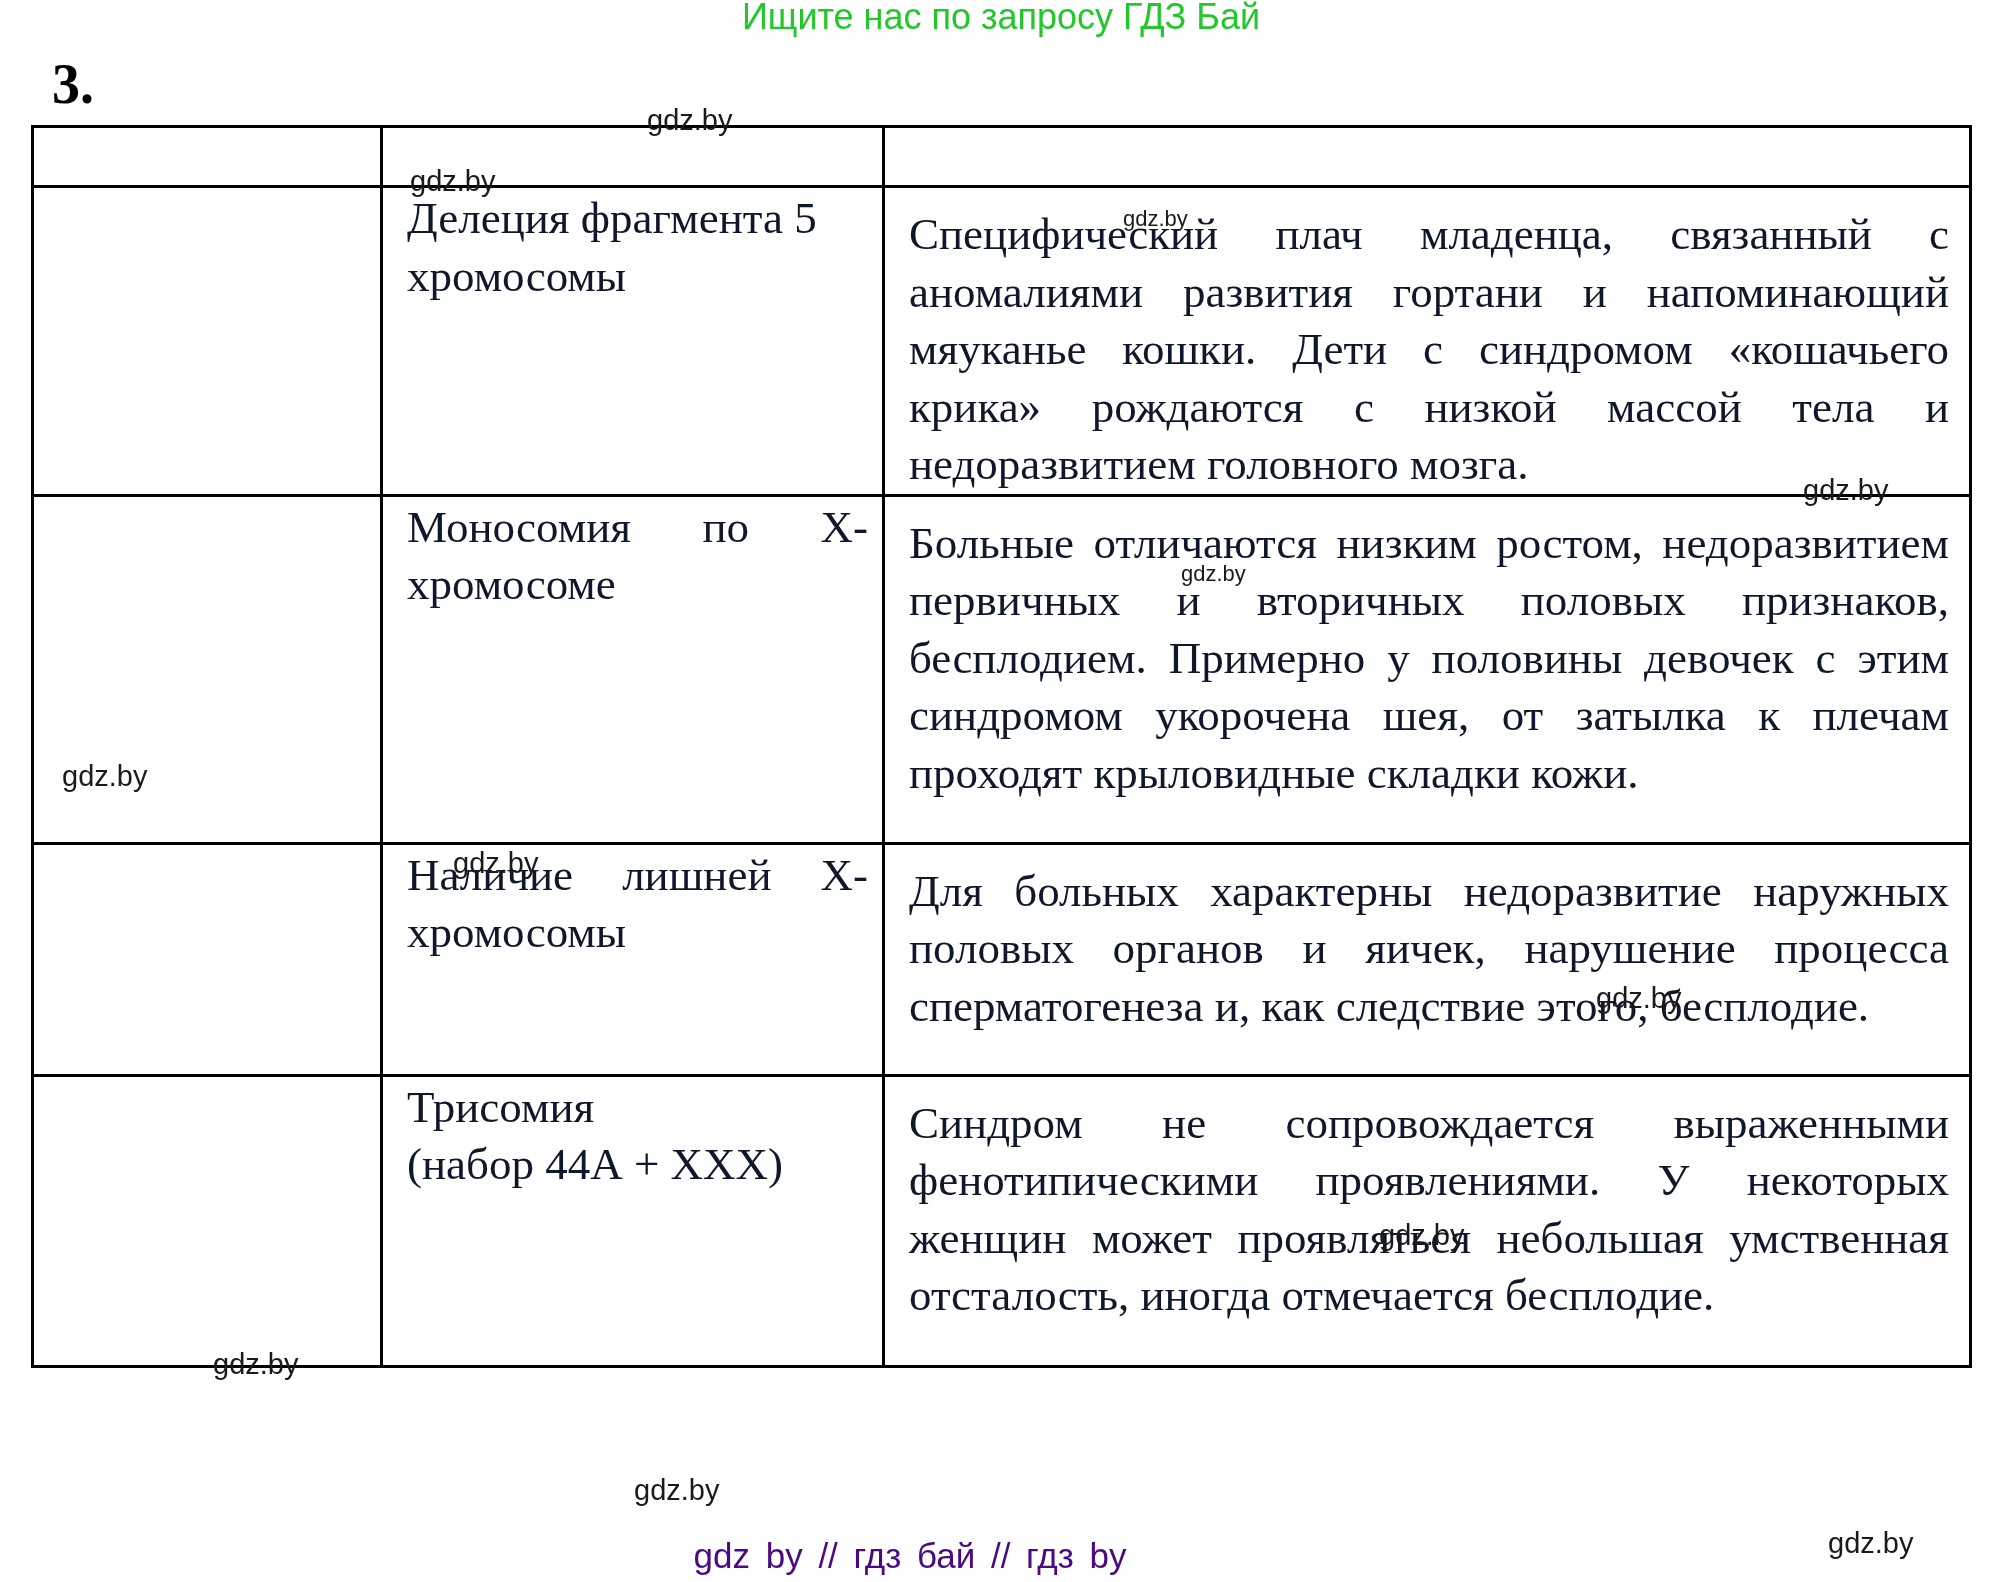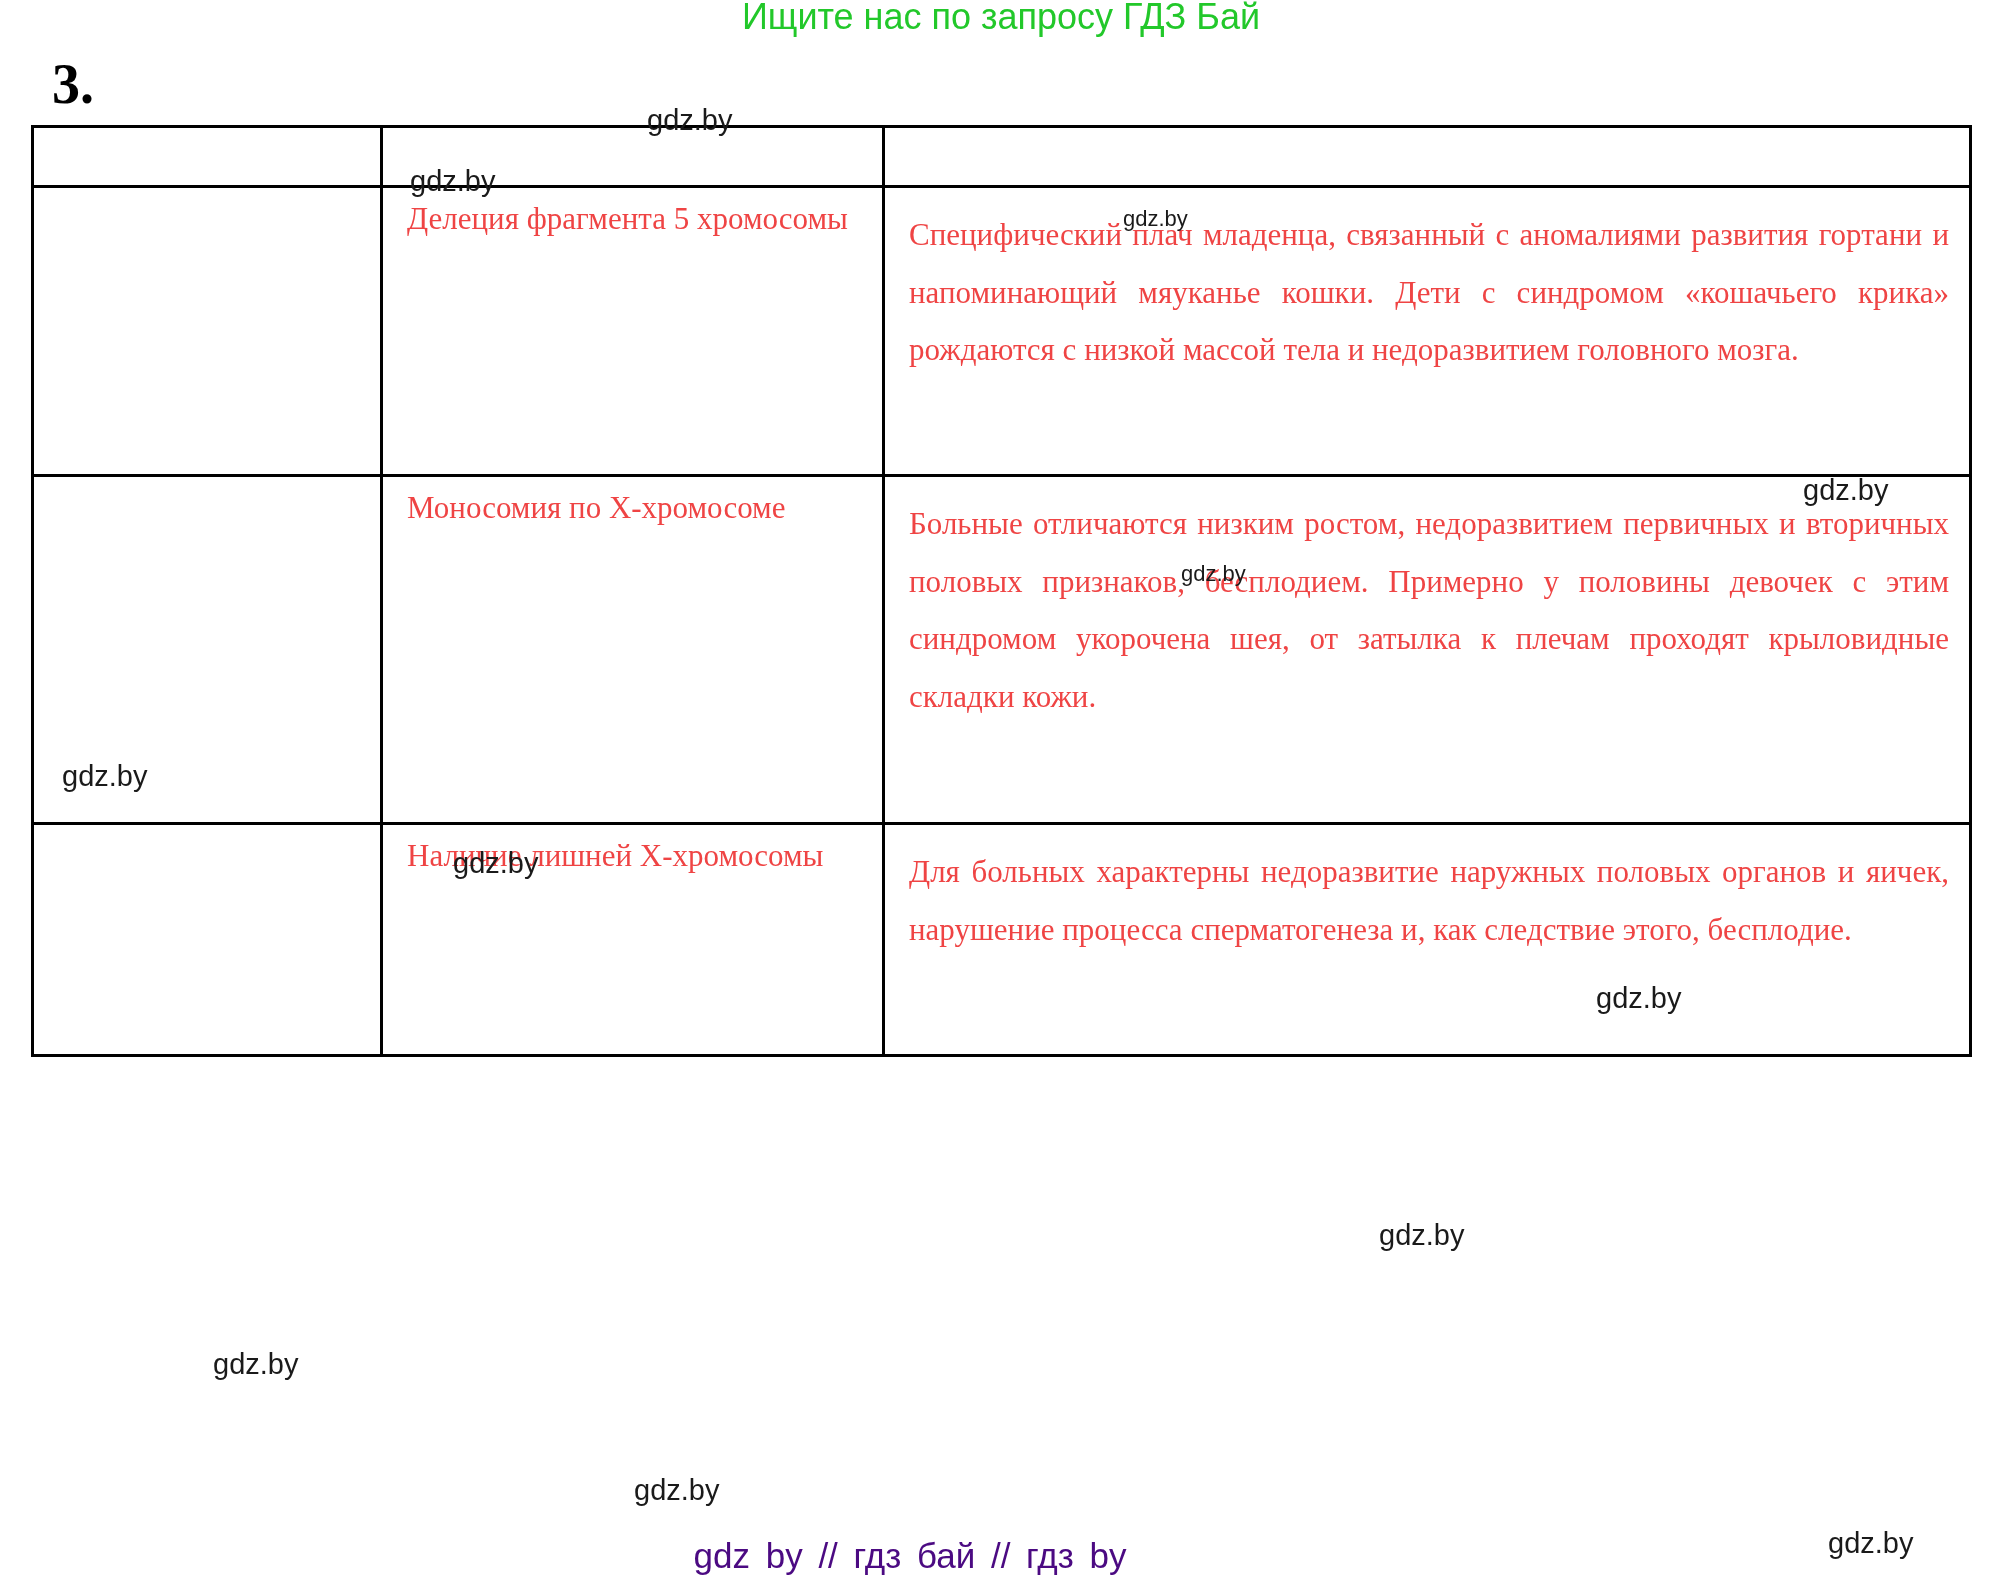--- a/index.html
+++ b/index.html
@@ -16,21 +16,21 @@
     position:absolute; font-family:"Liberation Sans", sans-serif; color:#1a1a1a;
     font-size:29px; line-height:1; white-space:nowrap;margin-top:36px;
   }
   .wm.small { font-size:22px; }
   table.grid {
     position:absolute; left:31px; top:125px;
     border-collapse:collapse; table-layout:fixed; width:1938px;
   }
   table.grid td {
     border:3px solid #000; vertical-align:top; padding:0;
-    font-family:"Liberation Serif", serif; font-size:31px; line-height:57.5px; color:#ef4444;
+    font-family:"Liberation Serif", serif; font-size:45px; line-height:57.5px; color:#0f172a;
   }
   table.grid td.c2 { padding:2px 14px 0 24px; }
   table.grid td.c3 { padding:18px 20px 0 24px; text-align:justify; text-align-last:left; }
   .footer {
     position:absolute; left:0; width:1820px; top:1536px; text-align:center;
     font-family:"Liberation Sans", sans-serif; font-size:35px; color:#4b0a82;
     word-spacing:6px;
   }
 </style>
 </head>
@@ -60,20 +60,28 @@
   <tr style="height:348px">
     <td class="c1"></td>
     <td class="c2" style="text-align:justify;text-align-last:left;">Моносомия по X-хромосоме</td>
     <td class="c3">Больные отличаются низким ростом, недоразвитием первичных и вторичных половых признаков, бесплодием. Примерно у половины девочек с этим синдромом укорочена шея, от затылка к плечам проходят крыловидные складки кожи.</td>
   </tr>
   <tr style="height:232px">
     <td class="c1"></td>
     <td class="c2" style="text-align:justify;text-align-last:left;">Наличие лишней X-хромосомы</td>
     <td class="c3">Для больных характерны недоразвитие наружных половых органов и яичек, нарушение процесса сперматогенеза и, как следствие этого, бесплодие.</td>
   </tr>
+  <tr style="height:291px">
+    <td class="c1"></td>
+    <td class="c2">
+      <div>Трисомия</div>
+      <div>(набор 44А + XXX)</div>
+    </td>
+    <td class="c3">Синдром не сопровождается выраженными фенотипическими проявлениями. У некоторых женщин может проявляться небольшая умственная отсталость, иногда отмечается бесплодие.</td>
+  </tr>
 </tbody>
   </table>
 
 <div class="wm" style="left:647px;top:70px;">gdz.by</div>
 <div class="wm" style="left:410px;top:131px;">gdz.by</div>
 <div class="wm small" style="left:1123px;top:172px;">gdz.by</div>
 <div class="wm" style="left:1803px;top:440px;">gdz.by</div>
 <div class="wm small" style="left:1181px;top:527px;">gdz.by</div>
 <div class="wm" style="left:62px;top:726px;">gdz.by</div>
 <div class="wm" style="left:453px;top:813px;">gdz.by</div>

